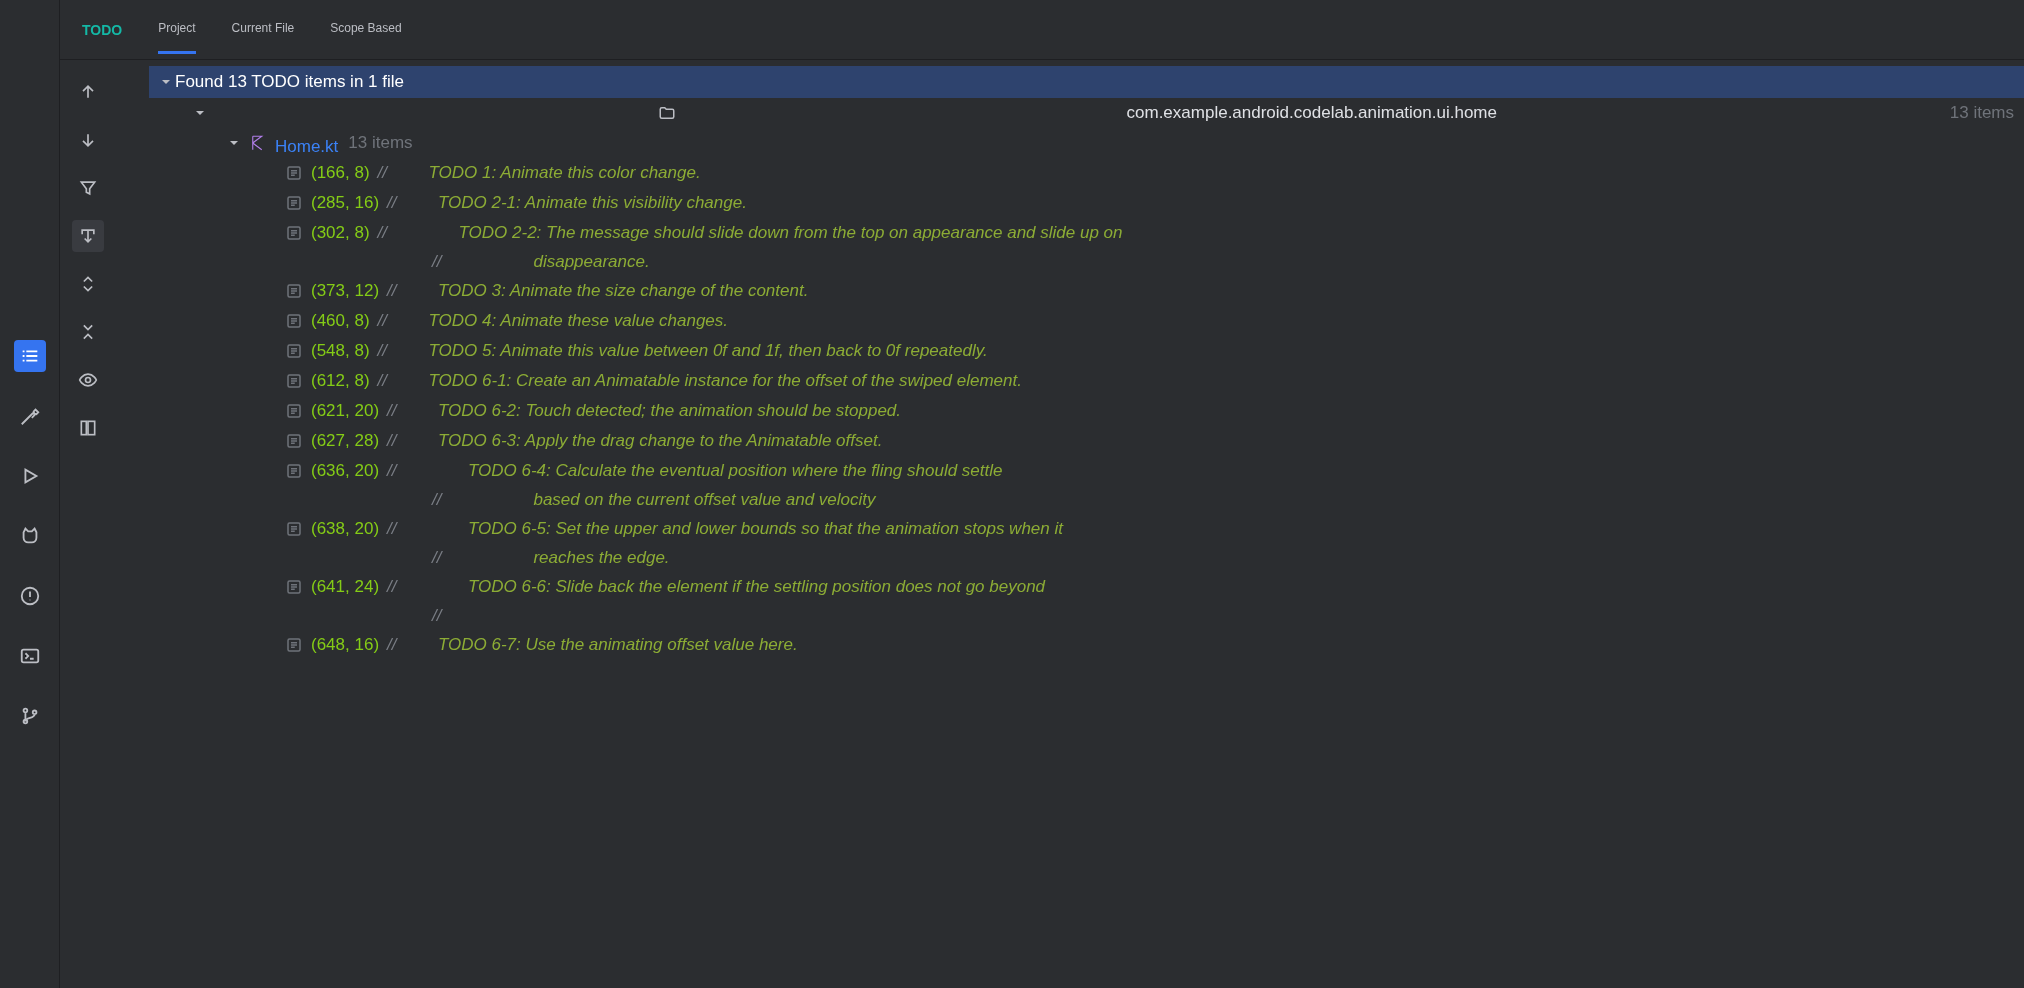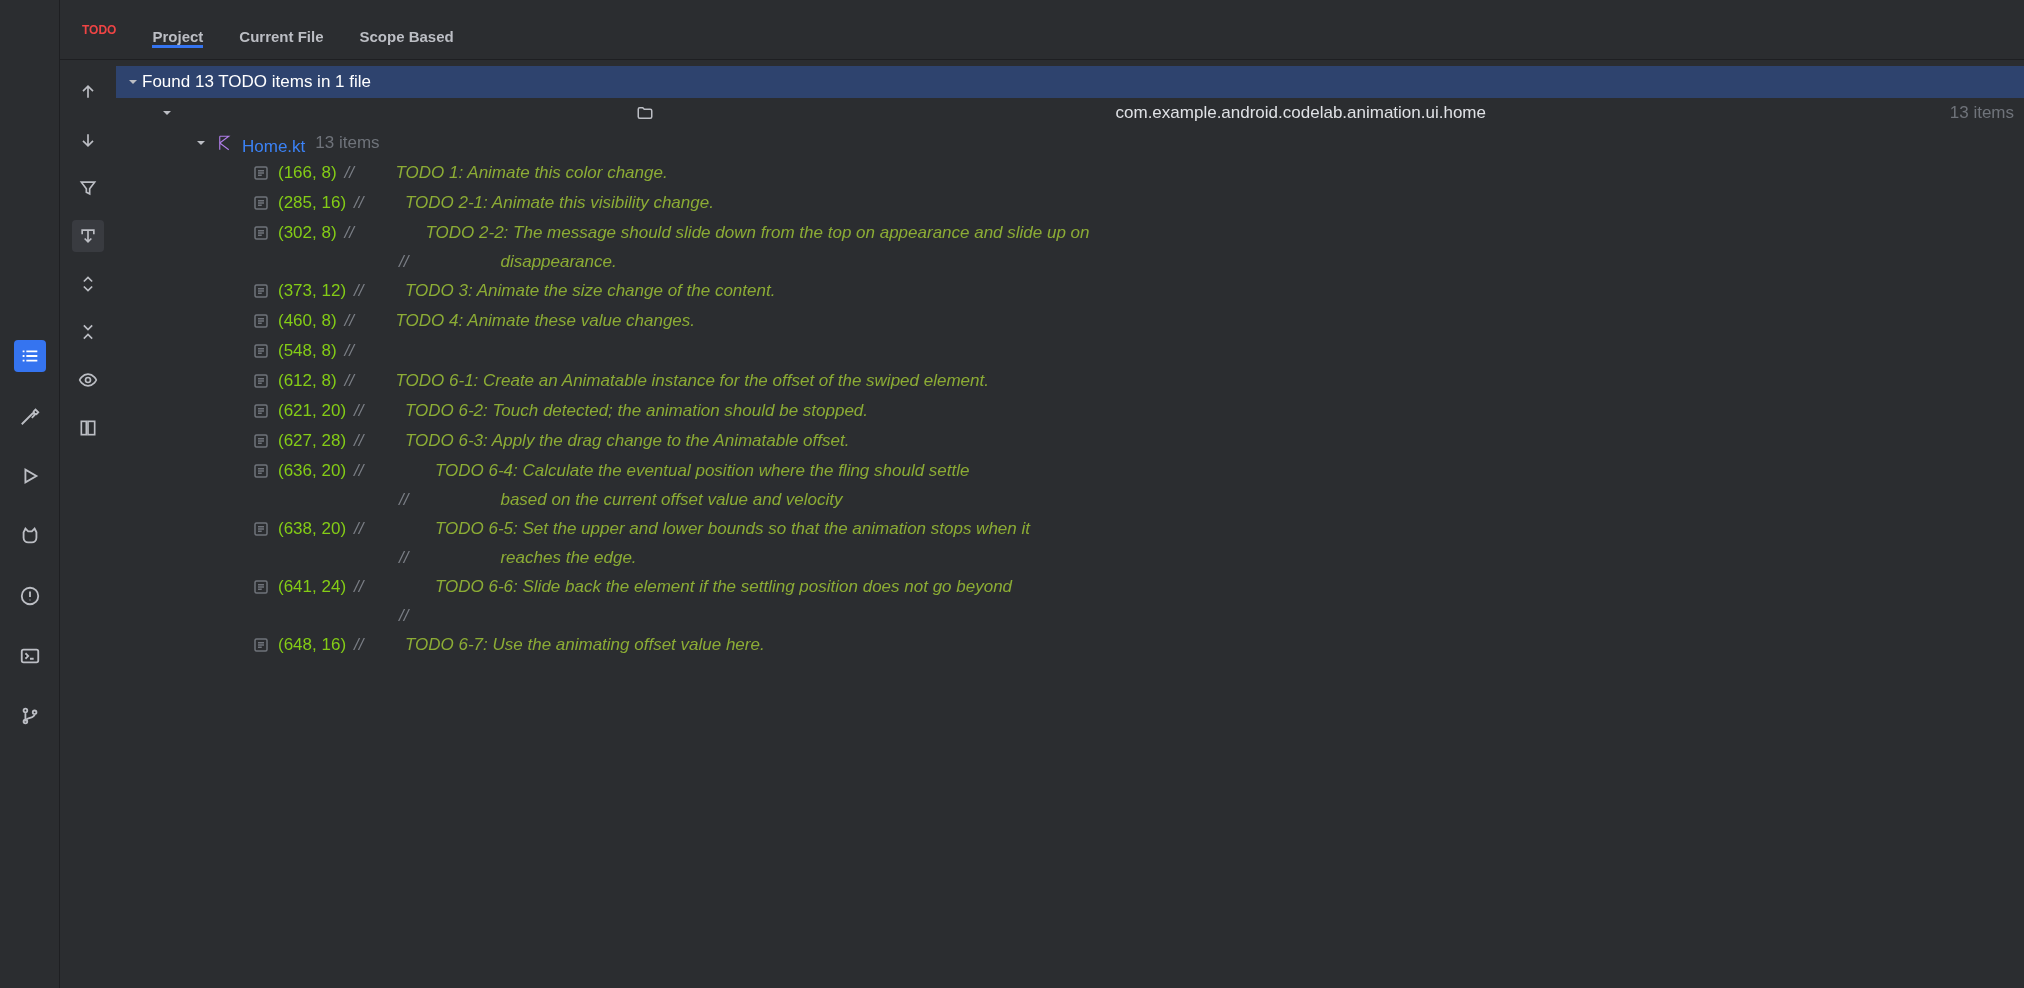--- a/index.html
+++ b/index.html
@@ -46,38 +46,38 @@
 .tabs-row {
   display: flex;
   align-items: center;
   height: 60px;
   border-bottom: 1px solid #1e1f22;
   padding-left: 22px;
   gap: 36px;
 }
 .tab-title {
   font-weight: 700;
-  color: #ef4444;
-  font-size: 12px;
+  color: #14b8a6;
+  font-size: 14px;
 }
 .tab {
   color: #bcbec4;
   cursor: pointer;
-  font-size: 15px;
-  padding-bottom: 0;
+  font-size: 12px;
+  padding-bottom: 16px;
   padding-top: 16px;
   border-bottom: 3px solid transparent;
-  font-weight: bold;
 }
 .tab.active {
   border-bottom-color: #3574f0;
 }
 .content-row {
   flex: 1;
   display: flex;
+  gap: 33px;
 }
 .tool-strip {
   width: 56px;
   display: flex;
   flex-direction: column;
   align-items: center;
   padding-top: 16px;
   gap: 16px;
 }
 .tool-btn {
@@ -350,20 +350,21 @@
           </div>
           <div class="tree-row indent-3">
             <span class="node-icon todo-line-icon">
               <svg viewBox="0 0 24 24">
                 <rect x="4" y="4" width="16" height="16" rx="2" fill="none" stroke="currentColor" stroke-width="2"></rect>
                 <path stroke="currentColor" stroke-width="2" d="M8 9h8M8 12h8M8 15h5"></path>
               </svg>
             </span>
             <span class="loc-text">(548, 8)</span>
             <span class="comment-slash" style="">//&nbsp;&nbsp;</span>
+            <span class="todo-text">TODO 5: Animate this value between 0f and 1f, then back to 0f repeatedly.</span>
           </div>
           <div class="tree-row indent-3">
             <span class="node-icon todo-line-icon">
               <svg viewBox="0 0 24 24">
                 <rect x="4" y="4" width="16" height="16" rx="2" fill="none" stroke="currentColor" stroke-width="2"></rect>
                 <path stroke="currentColor" stroke-width="2" d="M8 9h8M8 12h8M8 15h5"></path>
               </svg>
             </span>
             <span class="loc-text">(612, 8)</span>
             <span class="comment-slash" style="">//&nbsp;&nbsp;</span>

